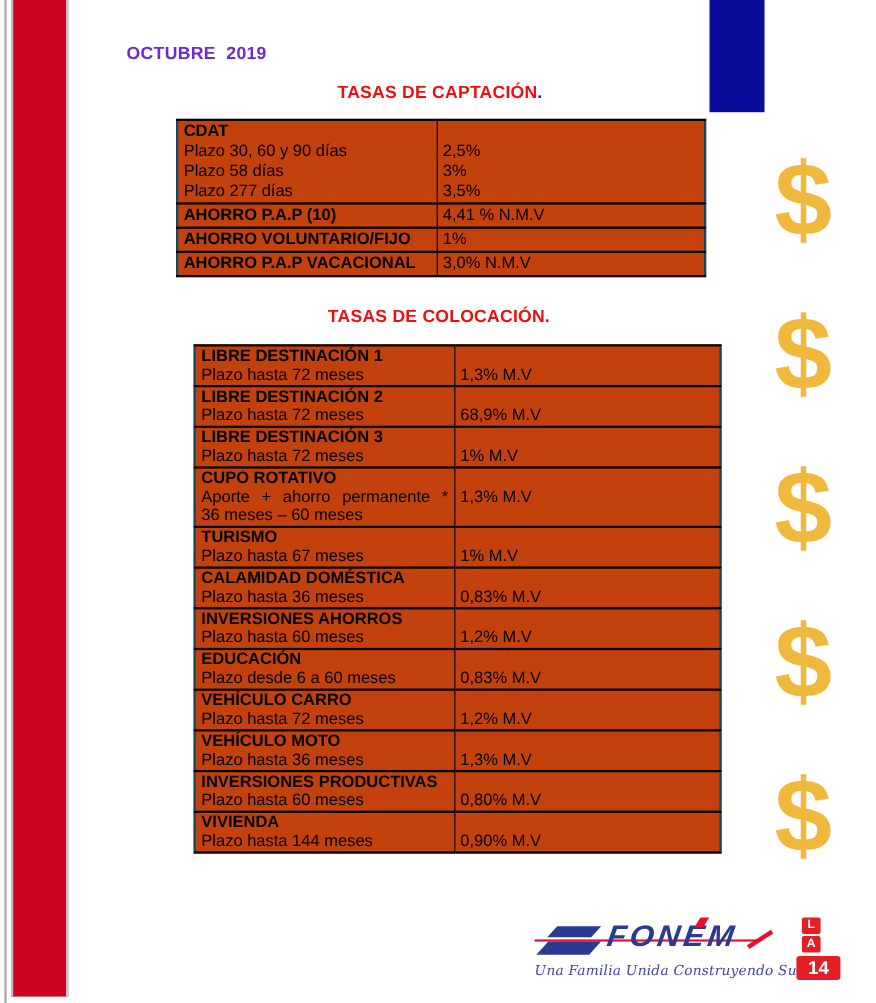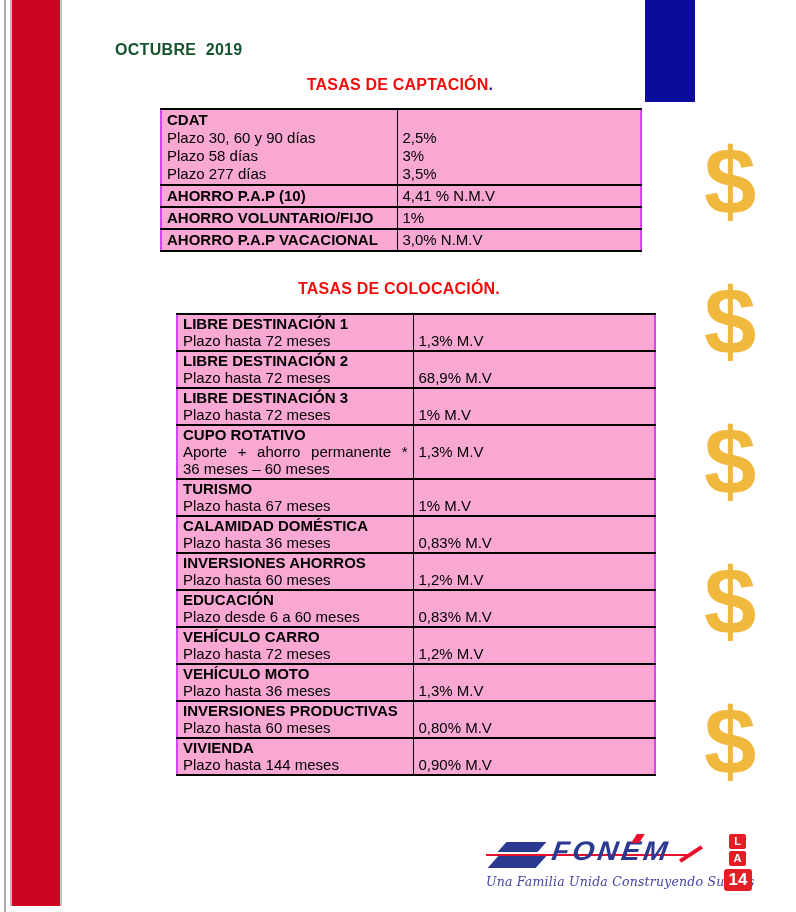--- a/index.html
+++ b/index.html
@@ -11,33 +11,33 @@
   .edge-line { position:absolute; left:4px; top:0; width:2px; height:912px; background:#a9a9ad; }
   .red-bar {
     position:absolute; left:10px; top:0; width:52px; height:906px;
     background:#ce0521; border-left:2px solid #c7b9bb; border-right:2px solid #cdbfc1;
     box-sizing:border-box;
   }
   .blue-rect { position:absolute; left:645px; top:0; width:50px; height:102px; background:#0c0c9c; }
 
   .month-title {
     position:absolute; left:115px; top:41px; font-size:16px; font-weight:bold;
-    color:#14532d; white-space:pre; letter-spacing:0.3px;
+    color:#6d28d9; white-space:pre; letter-spacing:0.3px;
   }
   .section-title {
     position:absolute; font-size:16px; font-weight:bold; color:#f20d0d;
     text-align:center; letter-spacing:0.2px;
   }
   .cap-title { left:160px; top:76px; width:480px; }
   .col-title { left:160px; top:280px; width:478px; }
   .title-period { color:#1b1b8c; }
 
   table.rate-table {
-    position:absolute; border-collapse:collapse; background:#f9a8d4;
-    border:2px solid #d946ef; table-layout:fixed;
+    position:absolute; border-collapse:collapse; background:#c2410c;
+    border:2px solid #0c4a6e; table-layout:fixed;
   }
   .cap-table { left:160px; top:108px; width:480px; }
   .col-table { left:176px; top:313px; width:478px; }
   .rate-table td {
     border-top:2px solid #000; border-bottom:2px solid #000;
     border-left:1px solid #000; border-right:1px solid #000;
     vertical-align:top; font-size:15px; color:#000; overflow:hidden;
   }
   .cap-table td { line-height:18px; padding:1px 5px; }
   .col-table td { line-height:17px; padding:0 5px 1px 5px; }
@@ -69,21 +69,21 @@
     position:absolute; left:6px; top:40px; font-size:12.5px; font-style:italic;
     color:#4343a5; font-family:"DejaVu Serif", serif; white-space:nowrap; letter-spacing:0.2px;
   }
   .la14 { position:absolute; left:244px; top:0; width:32px; height:60px; }
   .la-box {
     position:absolute; background:#e31e24; color:#fff; font-weight:bold; text-align:center;
     border-radius:2px;
   }
   .la-l { left:5px; top:0; width:17px; height:15px; font-size:11px; line-height:15px; }
   .la-a { left:5px; top:17px; width:17px; height:15px; font-size:11px; line-height:15px; }
-  .la-14 { left:0; top:35px; width:28px; height:22px; font-size:17px; line-height:22px; border-radius:3px; }
+  .la-14 { left:0; top:35px; width:40px; height:22px; font-size:17px; line-height:22px; border-radius:3px; }
 </style>
 </head>
 <body>
 
 <div class="page">
 
   <div class="edge-line"></div>
   <div class="red-bar"></div>
   <div class="blue-rect"></div>
 

